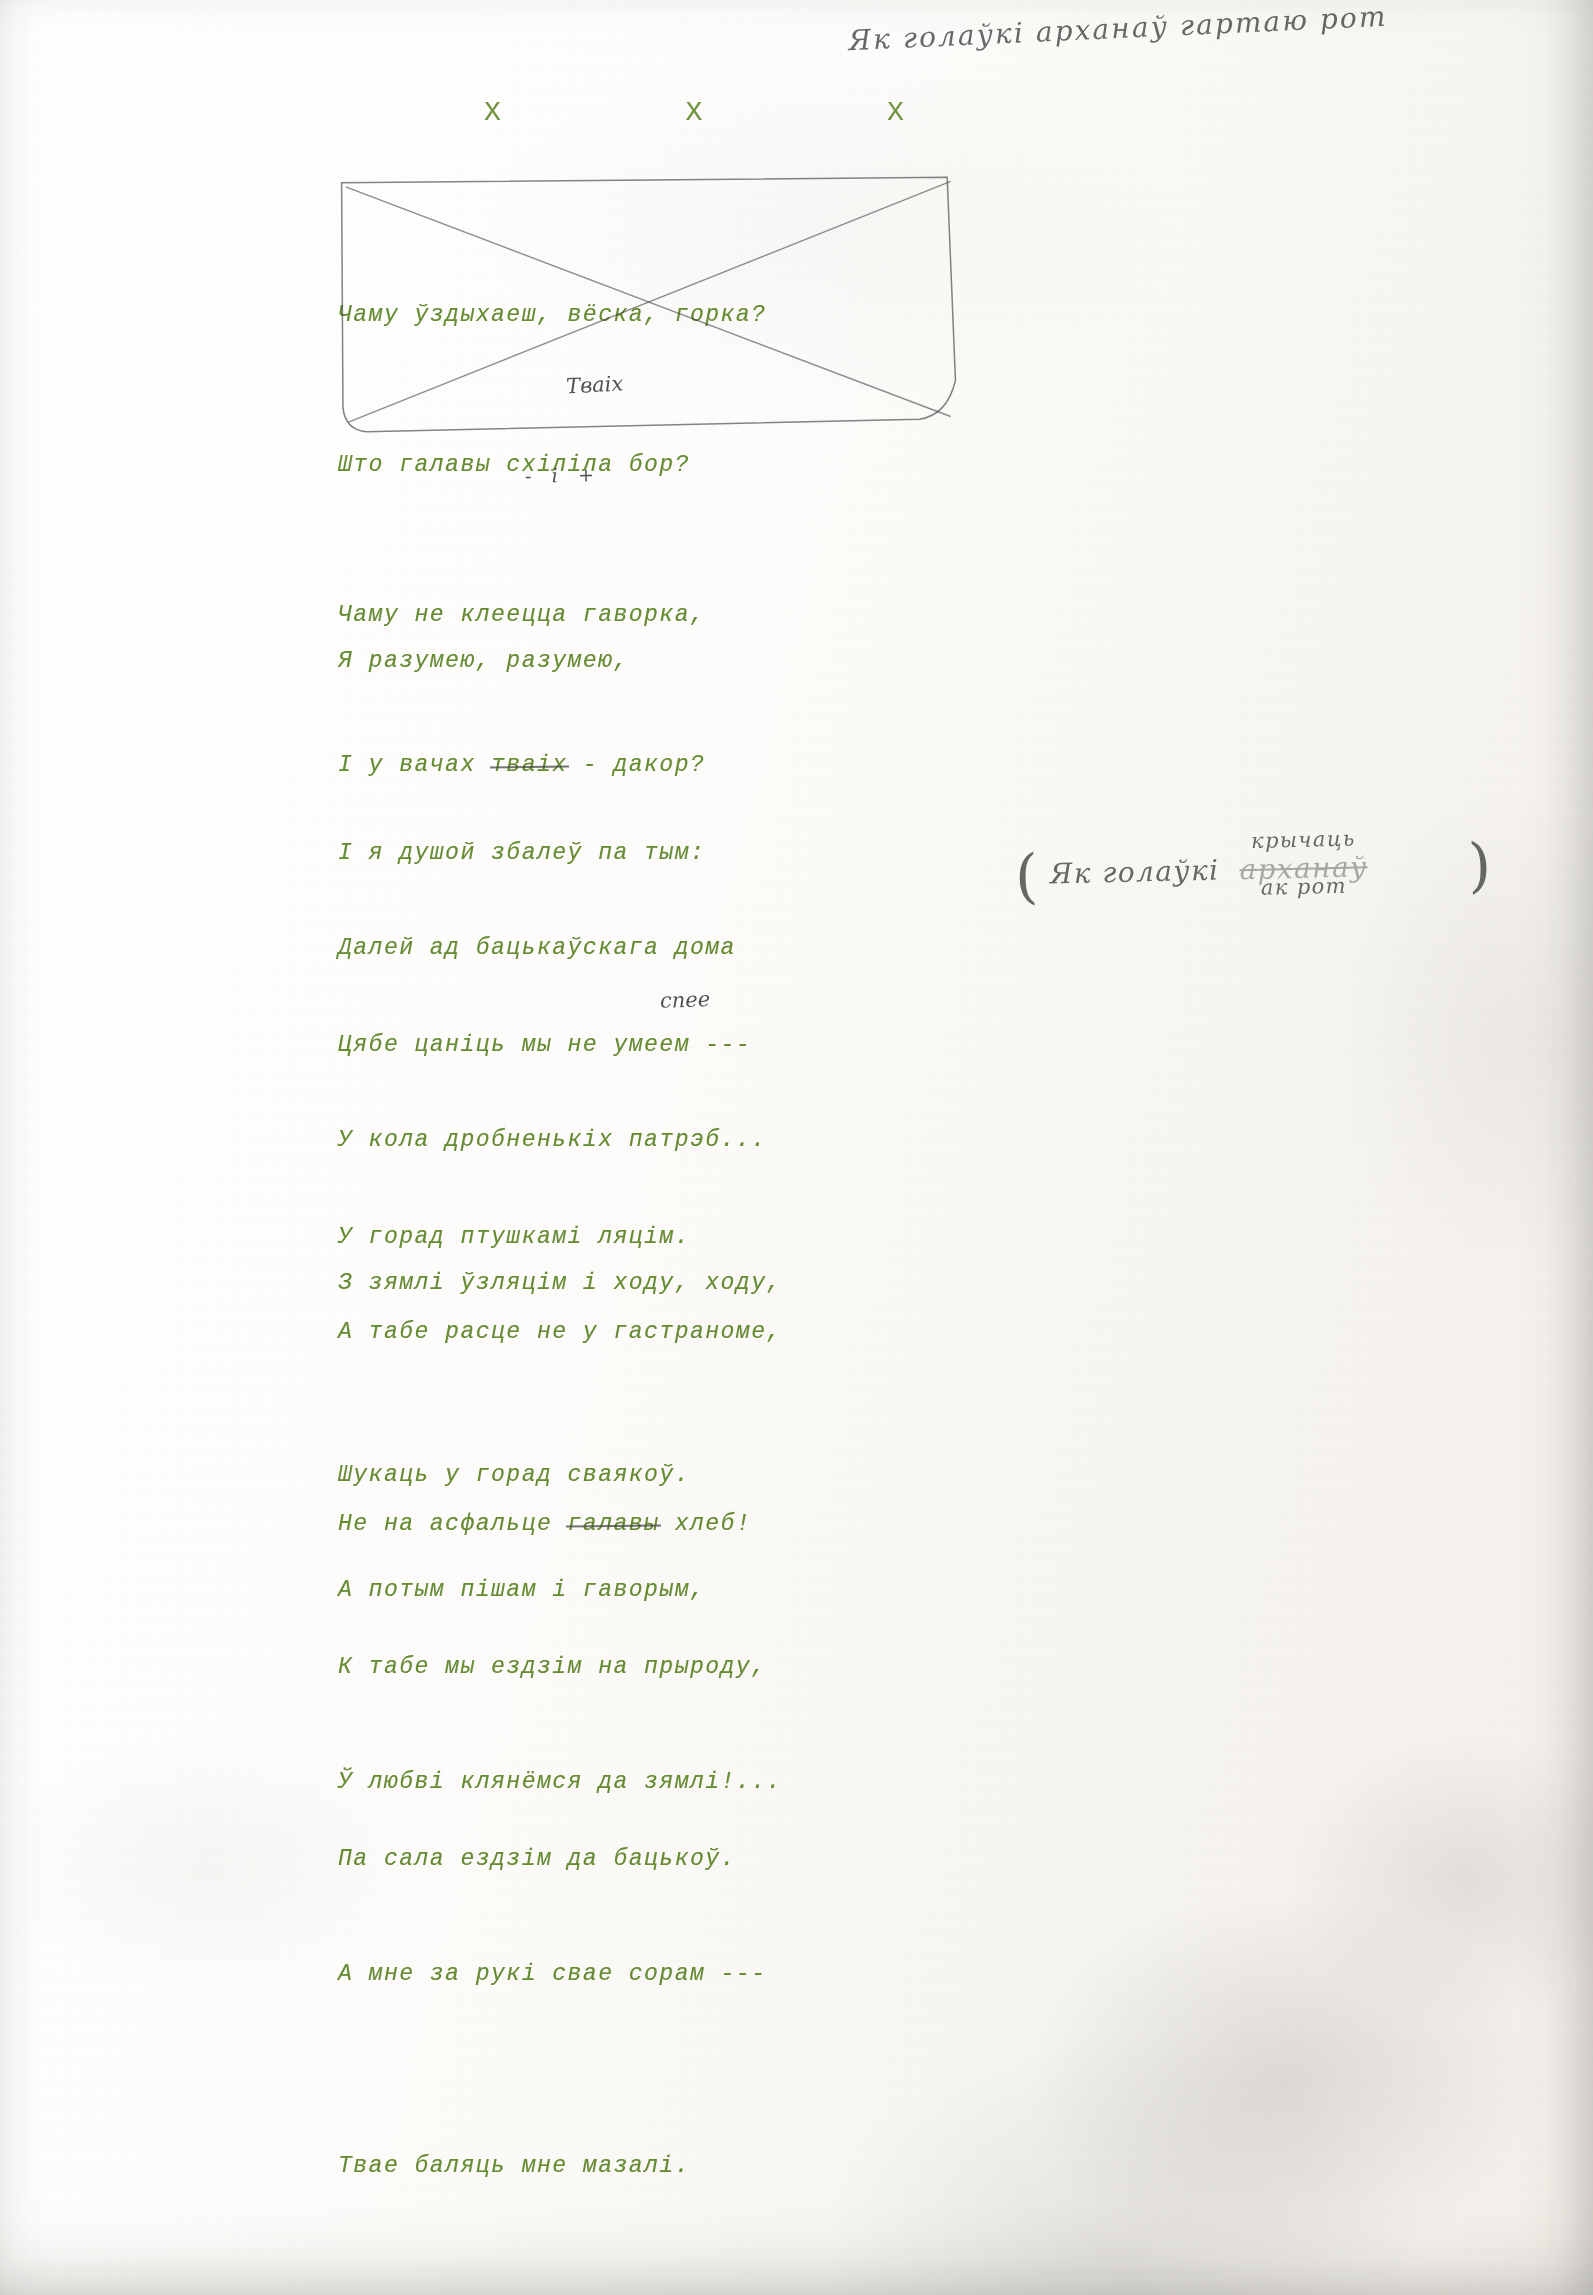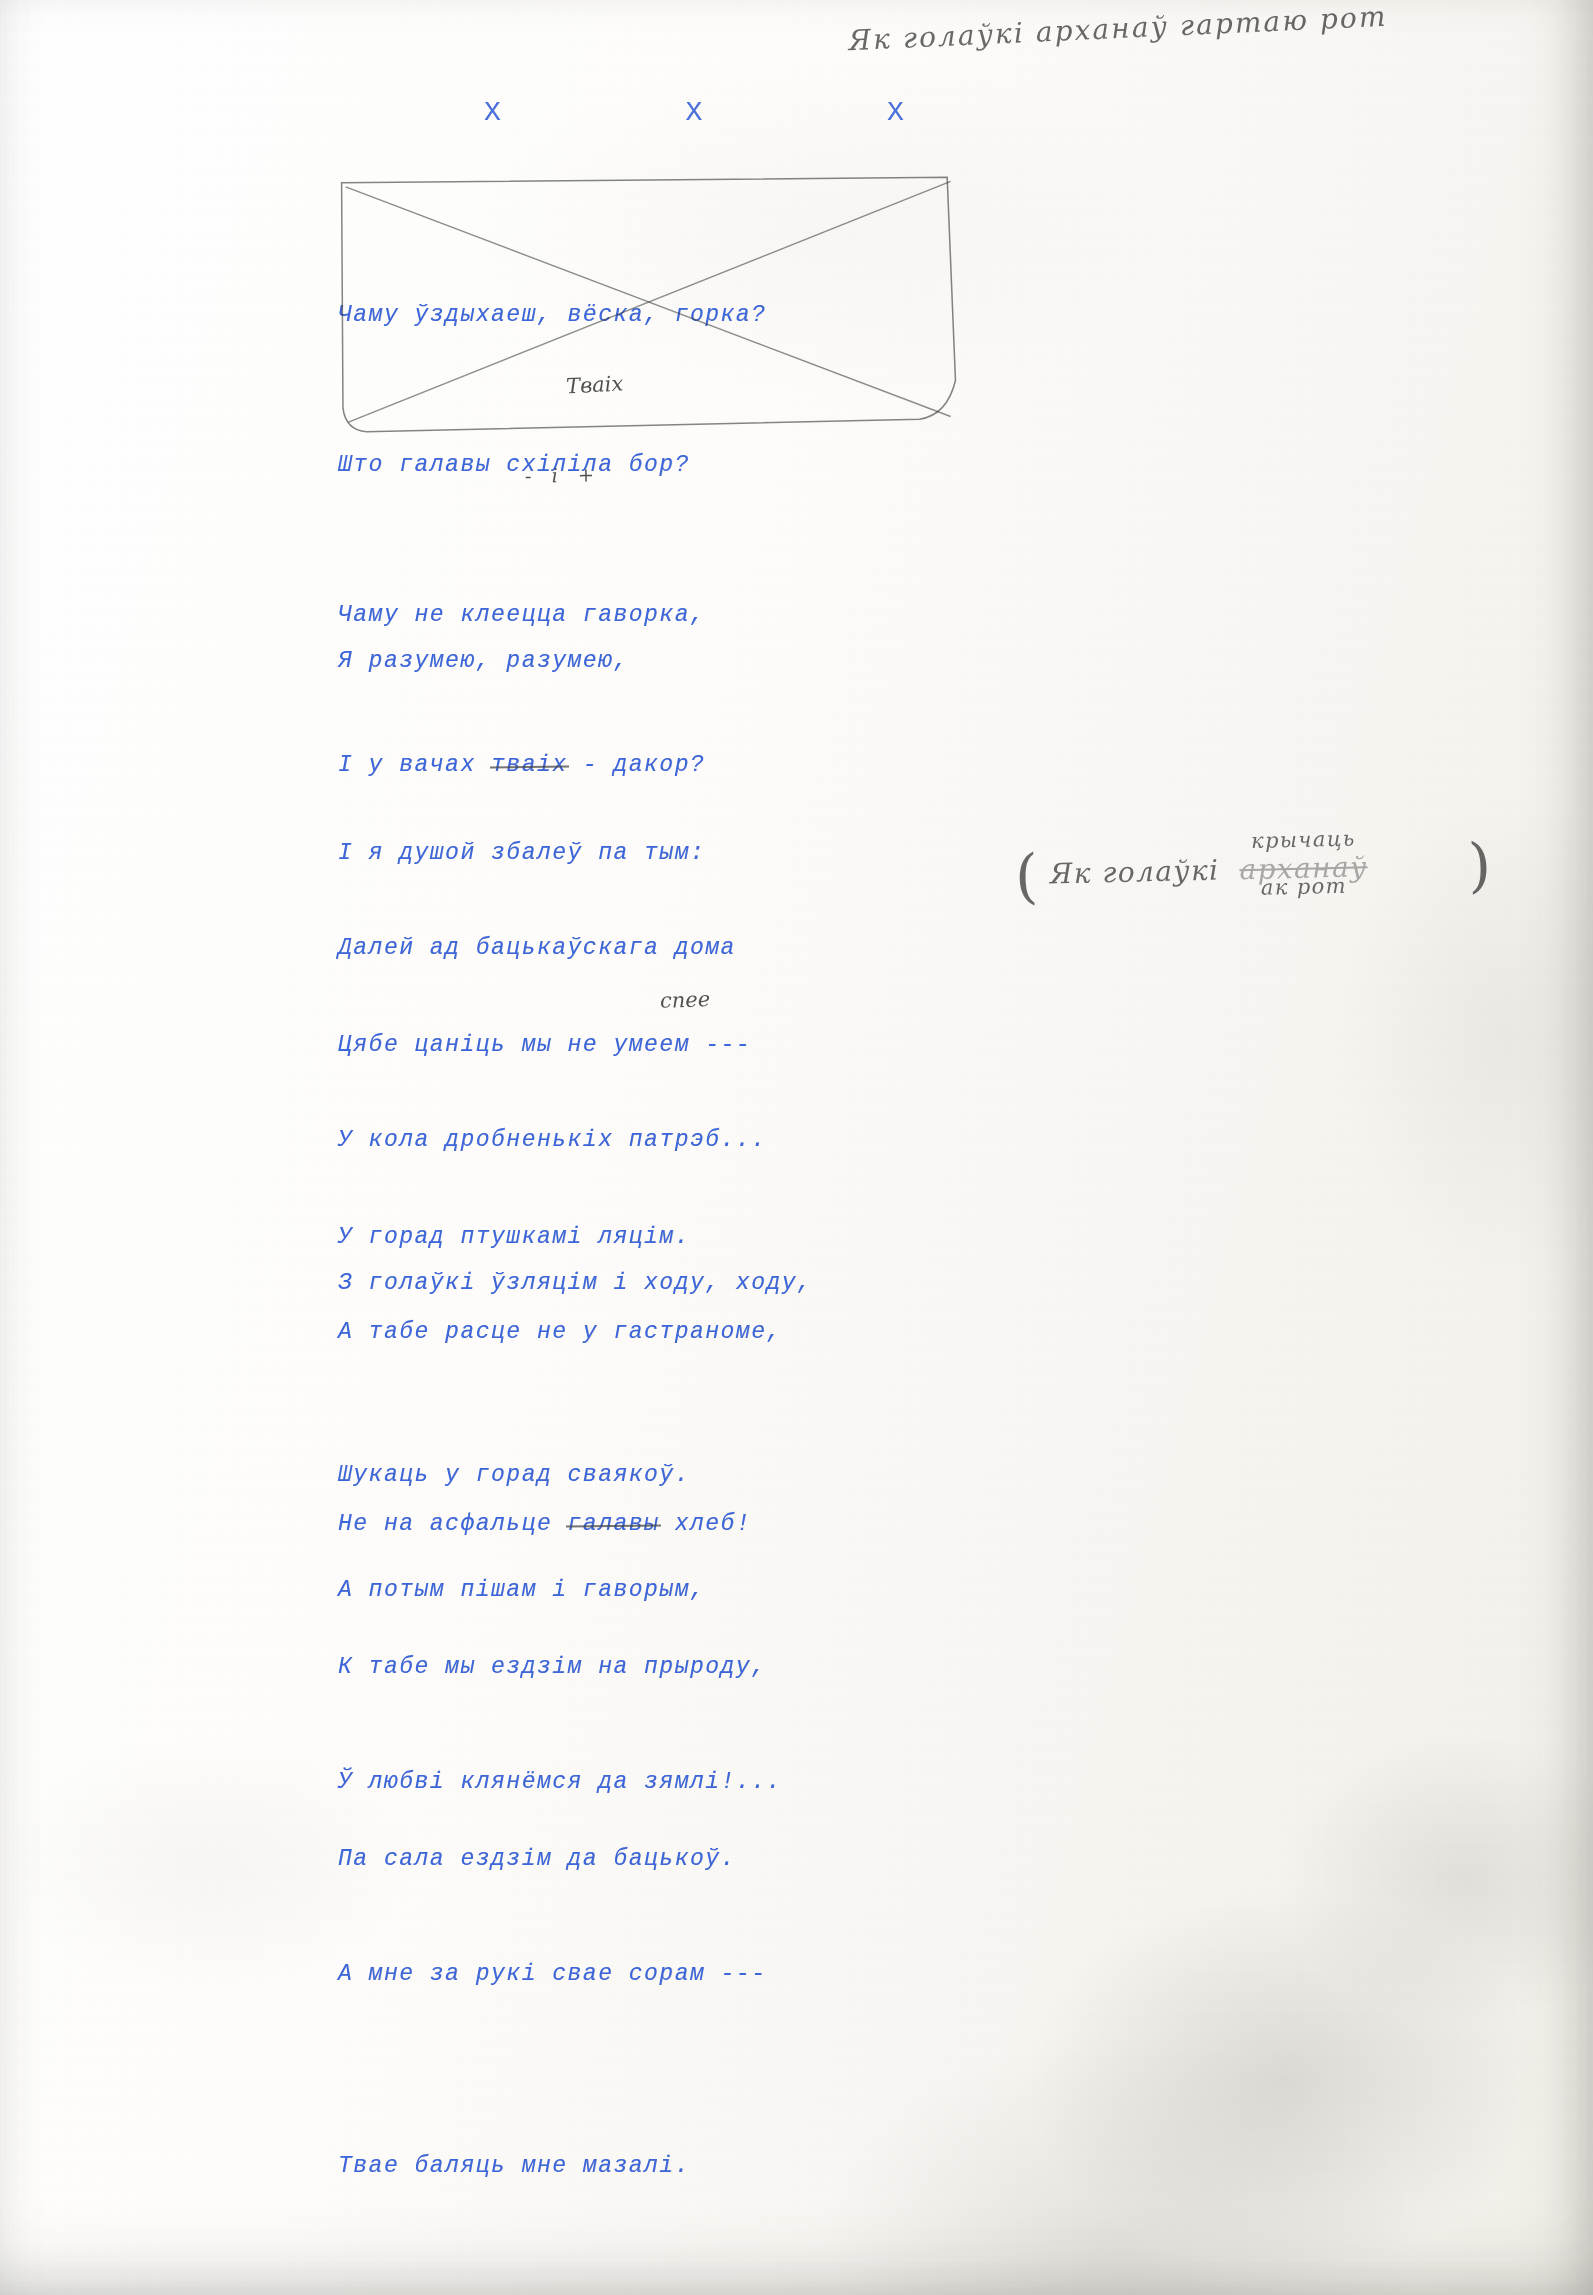--- a/index.html
+++ b/index.html
@@ -46,21 +46,21 @@
     inset: 0;
     pointer-events: none;
     box-shadow: inset -41px 0 62px -35px rgba(90,88,84,0.35),
                 inset 0 -48px 76px -41px rgba(90,88,84,0.30),
                 inset 28px 0 55px -41px rgba(120,118,112,0.18);
   }
 
   
   .typed {
     position: absolute;
-    color: #1d4ed8;
+    color: #4d7c0f;
     font-family: "Liberation Mono", "DejaVu Sans Mono", monospace;
     font-size: 23px;
     letter-spacing: 1.5px;
     white-space: pre;
     opacity: .86;
     text-shadow: 0.3px 0.2px 0 rgba(40,40,40,0.30);
   }
   .stanza { position: absolute; }
   .stanza .line { display: block; font-style: italic; }
 
@@ -180,21 +180,21 @@
   <div class="stanza typed" style="left:338px; top:788px; line-height:64px;">
     <span class="line">Далей ад бацькаўскага дома</span>
     <span class="line">У кола дробненькіх патрэб...</span>
     <span class="line">А табе расце не у гастраноме,</span>
     <span class="line"><span>Не на асфальце </span><span class="struck">галавы</span><span> хлеб!</span></span>
   </div>
 
   <div class="hand-ins ins-spee">спее</div>
 
   <div class="stanza typed" style="left:338px; top:1123px; line-height:64px;">
-    <span class="line">З голаўкі ўзляцім і ходу, ходу,</span>
+    <span class="line">З зямлі ўзляцім і ходу, ходу,</span>
     <span class="line">Шукаць у горад сваякоў.</span>
     <span class="line">К табе мы ездзім на прыроду,</span>
     <span class="line">Па сала ездзім да бацькоў.</span>
   </div>
 
   <div class="stanza typed" style="left:338px; top:1430px; line-height:64px;">
     <span class="line">А потым пішам і гаворым,</span>
     <span class="line">Ў любві клянёмся да зямлі!...</span>
     <span class="line">А мне за рукі свае сорам ---</span>
     <span class="line">Твае баляць мне мазалі.</span>

